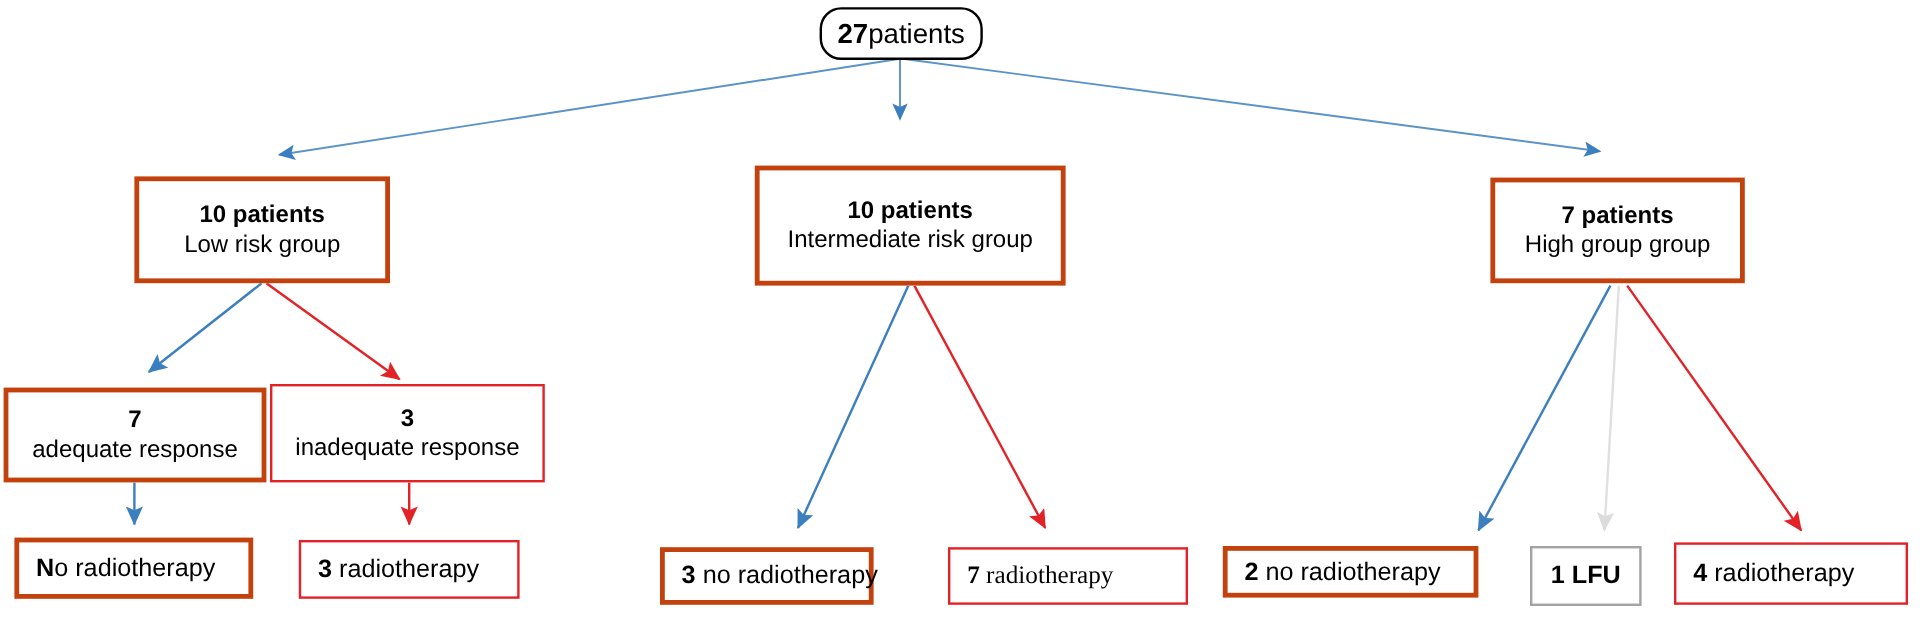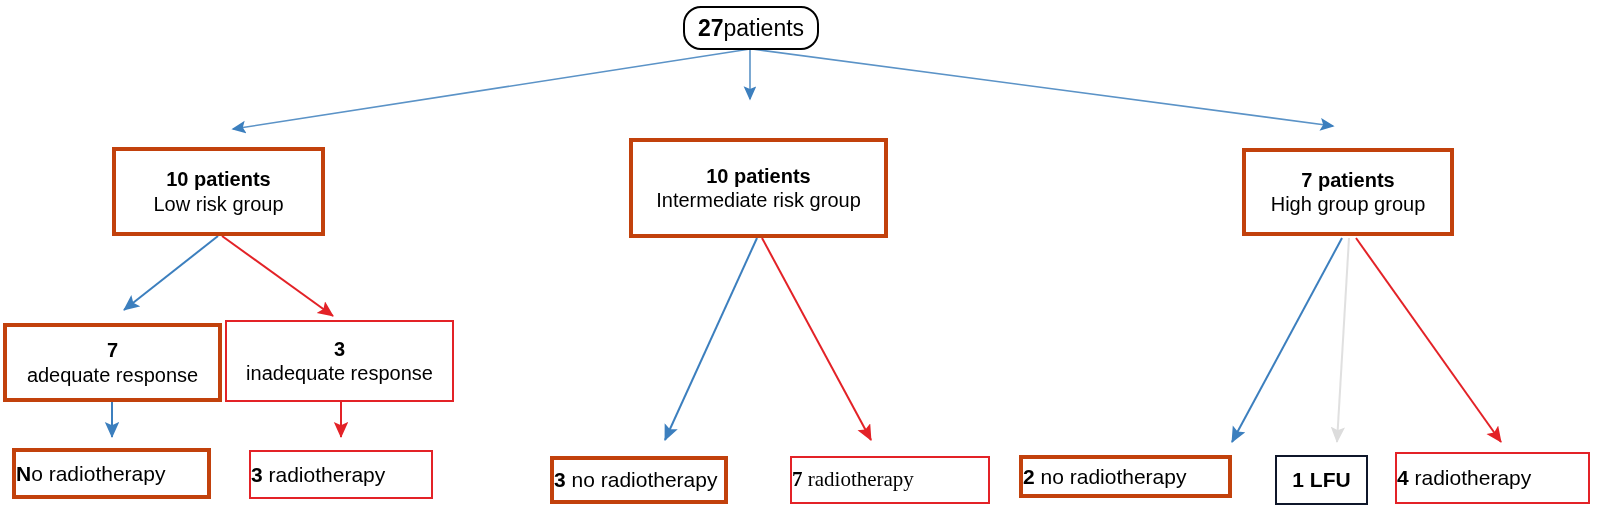--- a/index.html
+++ b/index.html
@@ -41,30 +41,31 @@
   .node .line2 {
     white-space: nowrap;
   }
   .bold { font-weight: bold; }
   .reg  { font-weight: normal; }
 
   
   .b-black { border: 2px solid #000000; }
   .b-blue  { border: 4px solid #c2410c; }
   .b-red   { border: 2px solid #e32227; }
-  .b-gray  { border: 2px solid #0f172a; }
+  .b-gray  { border: 2px solid #a3a3a3; }
 
   
   .t-root   { font-size: 23px; }
   .t-group  { font-size: 20px; }
   .t-resp   { font-size: 20px; }
   .t-leaf   { font-size: 21px; }
 
   .leaf-text {
     white-space: nowrap;
+    padding-left: 14px;
     width: 100%;
     box-sizing: border-box;
     text-align: left;
   }
   .leaf-text.center { text-align: center; padding-left: 0; }
 </style>
 </head>
 <body>
 
 <div id="canvas">

